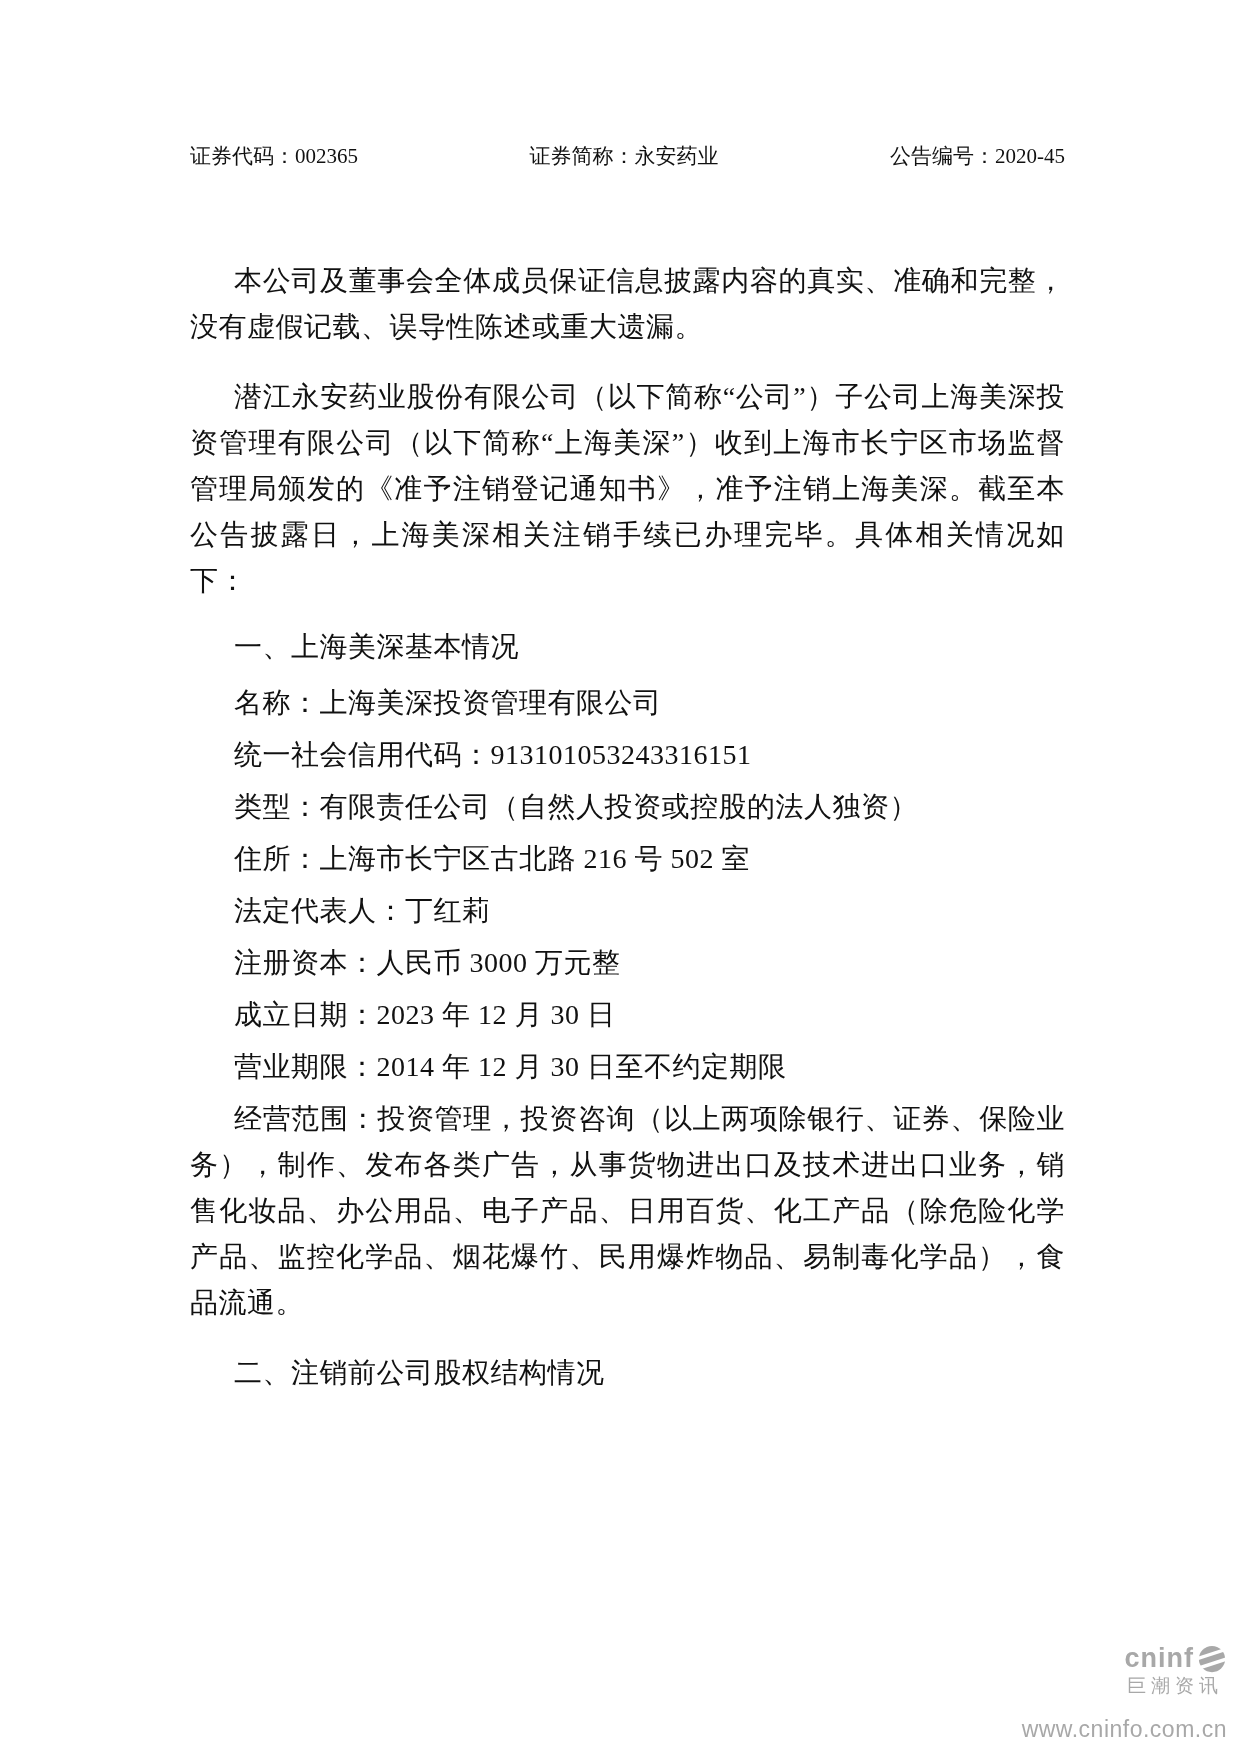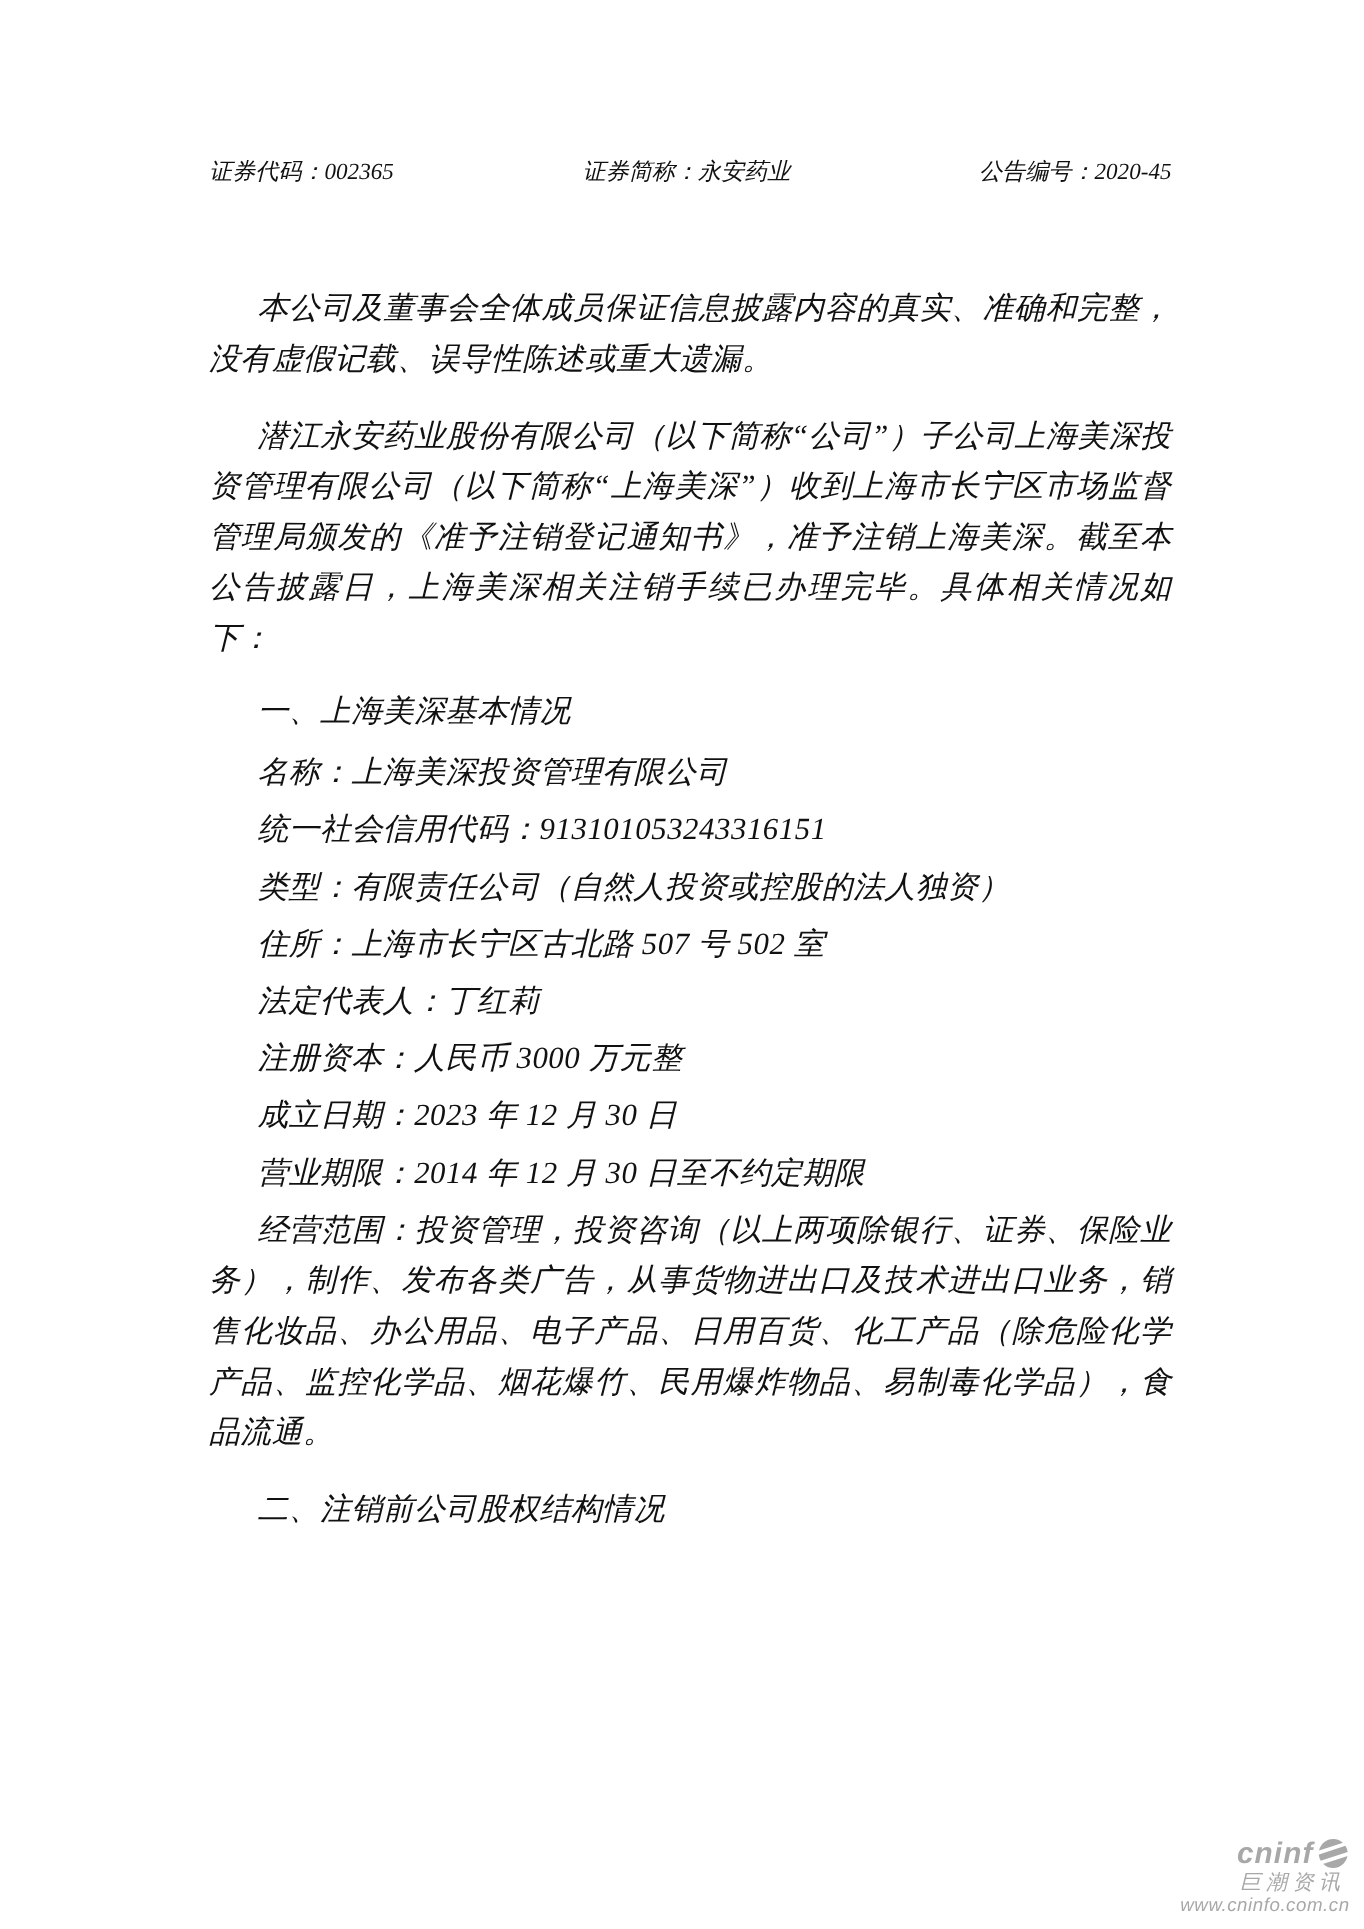--- a/index.html
+++ b/index.html
@@ -4,21 +4,20 @@
 <style>
   html, body { margin: 0; padding: 0; background: #ffffff; }
   .page {
     position: relative;
     width: 1233px;
     height: 1754px;
     background: #ffffff;
     color: #111;
     font-family: "Liberation Serif", "DejaVu Serif", serif;
     overflow: hidden;
-    font-style: italic;
   }
   .content {
     position: absolute;
     left: 190px;
     top: 0;
     width: 875px;
   }
   .header-row {
     padding-top: 142px;
     display: flex;
@@ -70,22 +69,22 @@
     text-align: center;
   }
   .wm-glyph { width: 30px; height: 30px; display: block; }
   .wm-cn {
     font-size: 19px;
     letter-spacing: 5px;
     margin-top: 2px;
     margin-right: 4px;
   }
   .wm-url {
-    font-size: 17px;
-    margin-top: 0;
+    font-size: 23px;
+    margin-top: 20px;
     letter-spacing: 0.5px;
   }
 </style>
 </head>
 <body>
 
 <div class="page">
   <div class="content">
 
     <div class="header-row">
@@ -98,21 +97,21 @@
     <p class="para statement">本公司及董事会全体成员保证信息披露内容的真实、准确和完整，没有虚假记载、误导性陈述或重大遗漏。</p>
 
     <p class="para intro">潜江永安药业股份有限公司（以下简称“公司”）子公司上海美深投资管理有限公司（以下简称“上海美深”）收到上海市长宁区市场监督管理局颁发的《准予注销登记通知书》，准予注销上海美深。截至本公告披露日，上海美深相关注销手续已办理完毕。具体相关情况如下：</p>
 
     <p class="para sec-heading">一、上海美深基本情况</p>
 
     <div class="items">
       <p class="para">名称：上海美深投资管理有限公司</p>
       <p class="para">统一社会信用代码：913101053243316151</p>
       <p class="para">类型：有限责任公司（自然人投资或控股的法人独资）</p>
-      <p class="para">住所：上海市长宁区古北路 507 号 502 室</p>
+      <p class="para">住所：上海市长宁区古北路 216 号 502 室</p>
       <p class="para">法定代表人：丁红莉</p>
       <p class="para">注册资本：人民币 3000 万元整</p>
       <p class="para">成立日期：2023 年 12 月 30 日</p>
       <p class="para">营业期限：2014 年 12 月 30 日至不约定期限</p>
       <p class="para">经营范围：投资管理，投资咨询（以上两项除银行、证券、保险业务），制作、发布各类广告，从事货物进出口及技术进出口业务，销售化妆品、办公用品、电子产品、日用百货、化工产品（除危险化学产品、监控化学品、烟花爆竹、民用爆炸物品、易制毒化学品），食品流通。</p>
     </div>
 
     <p class="para sec2">二、注销前公司股权结构情况</p>
 
   </div>

